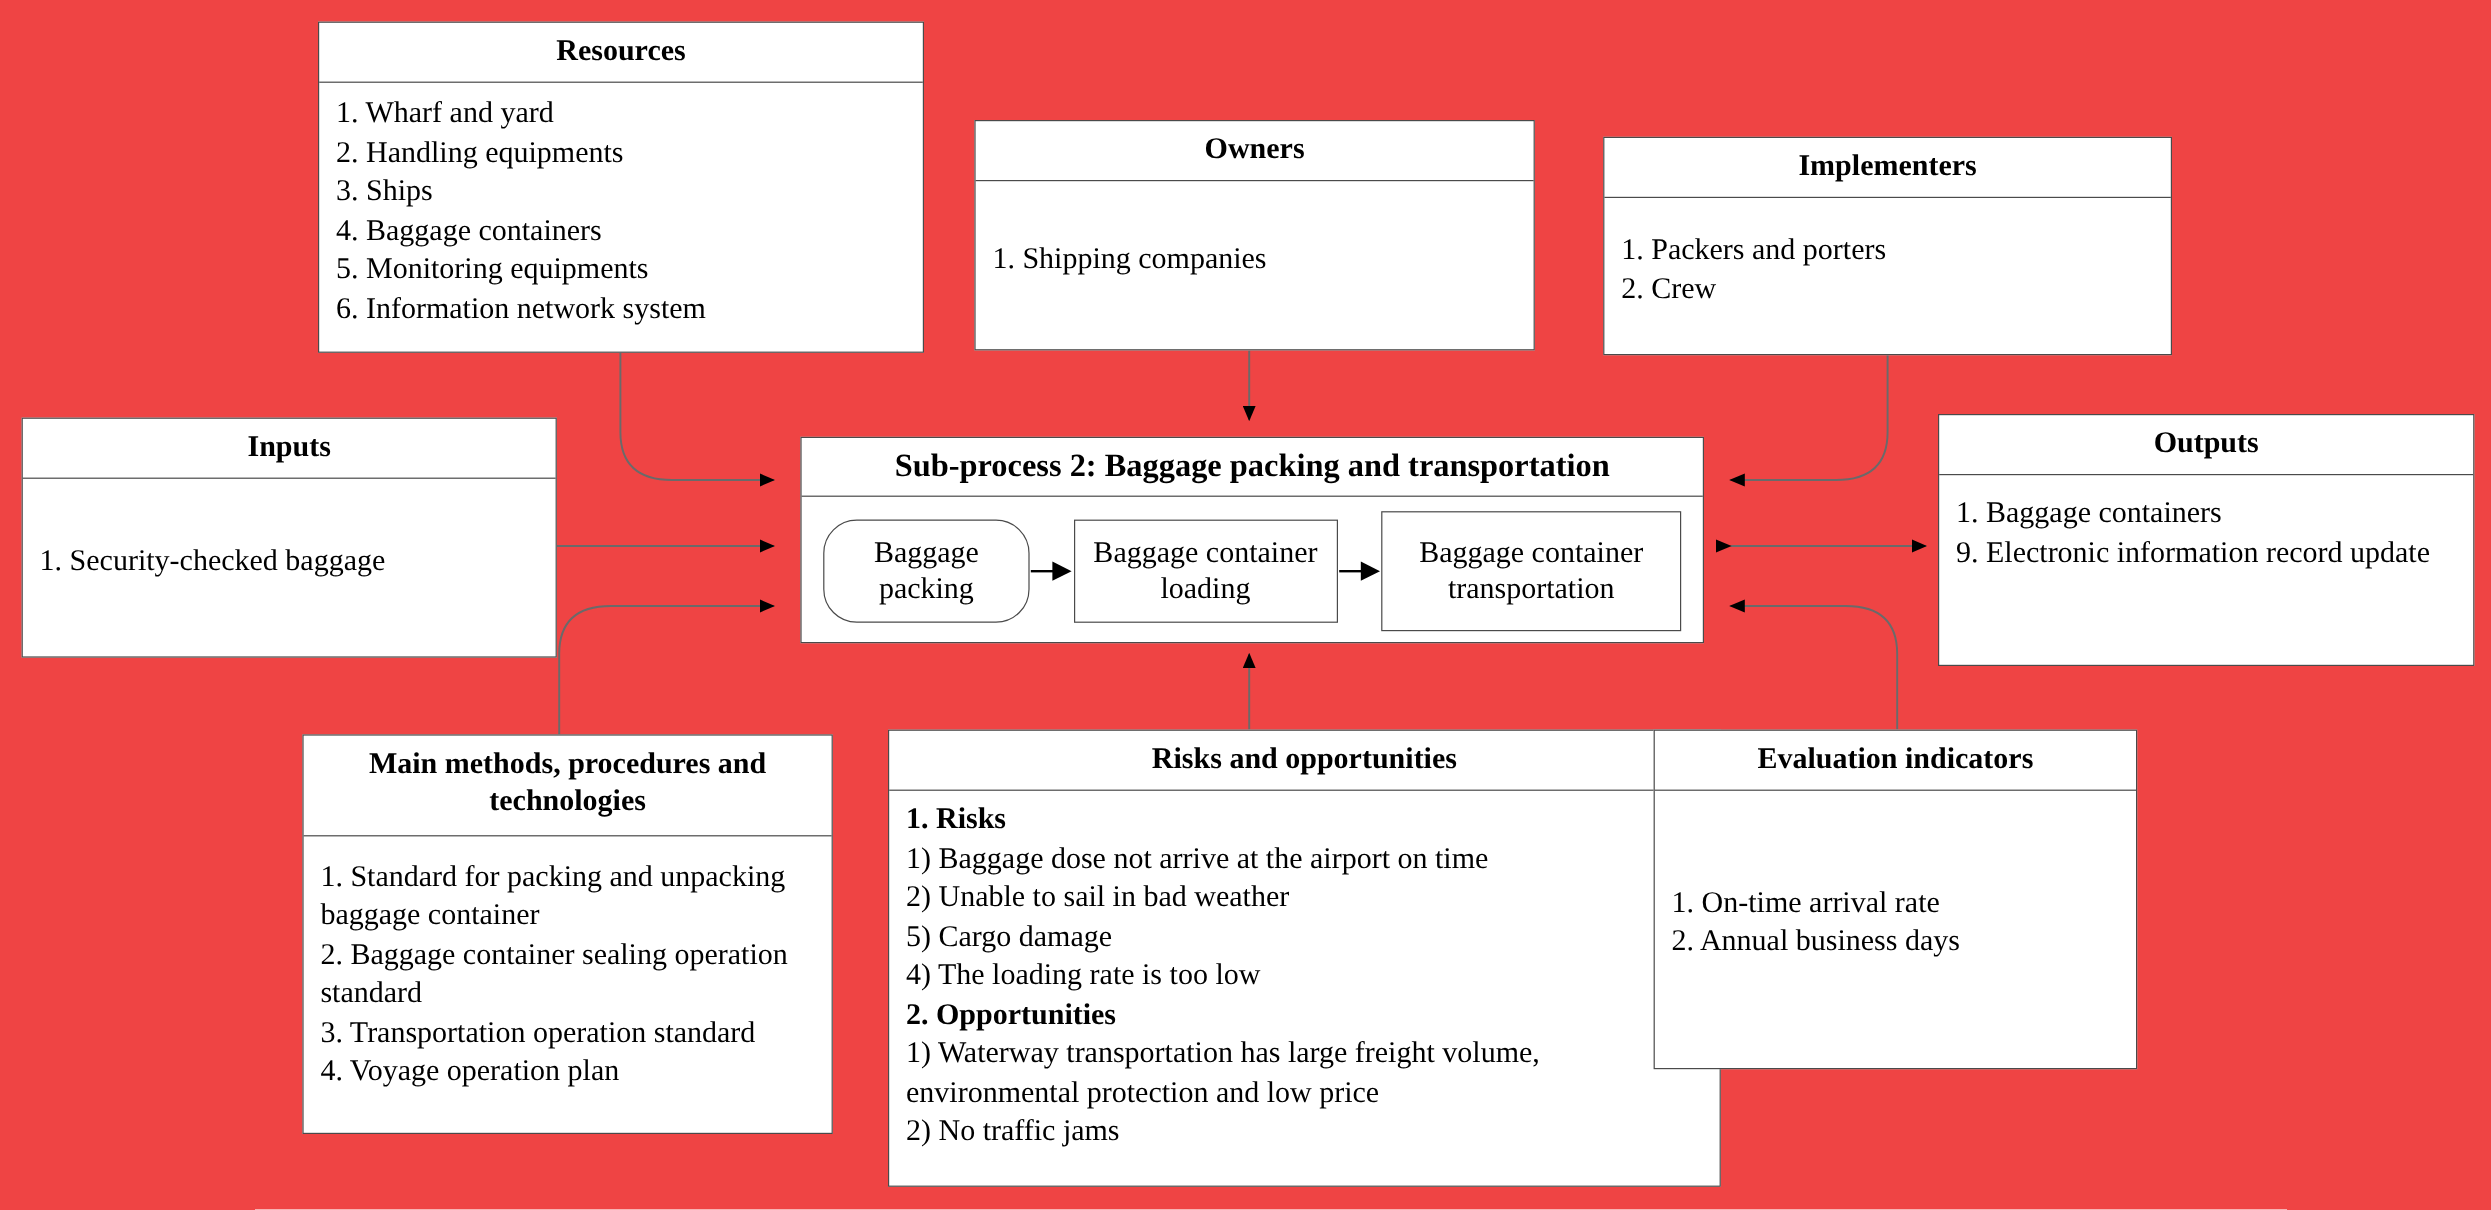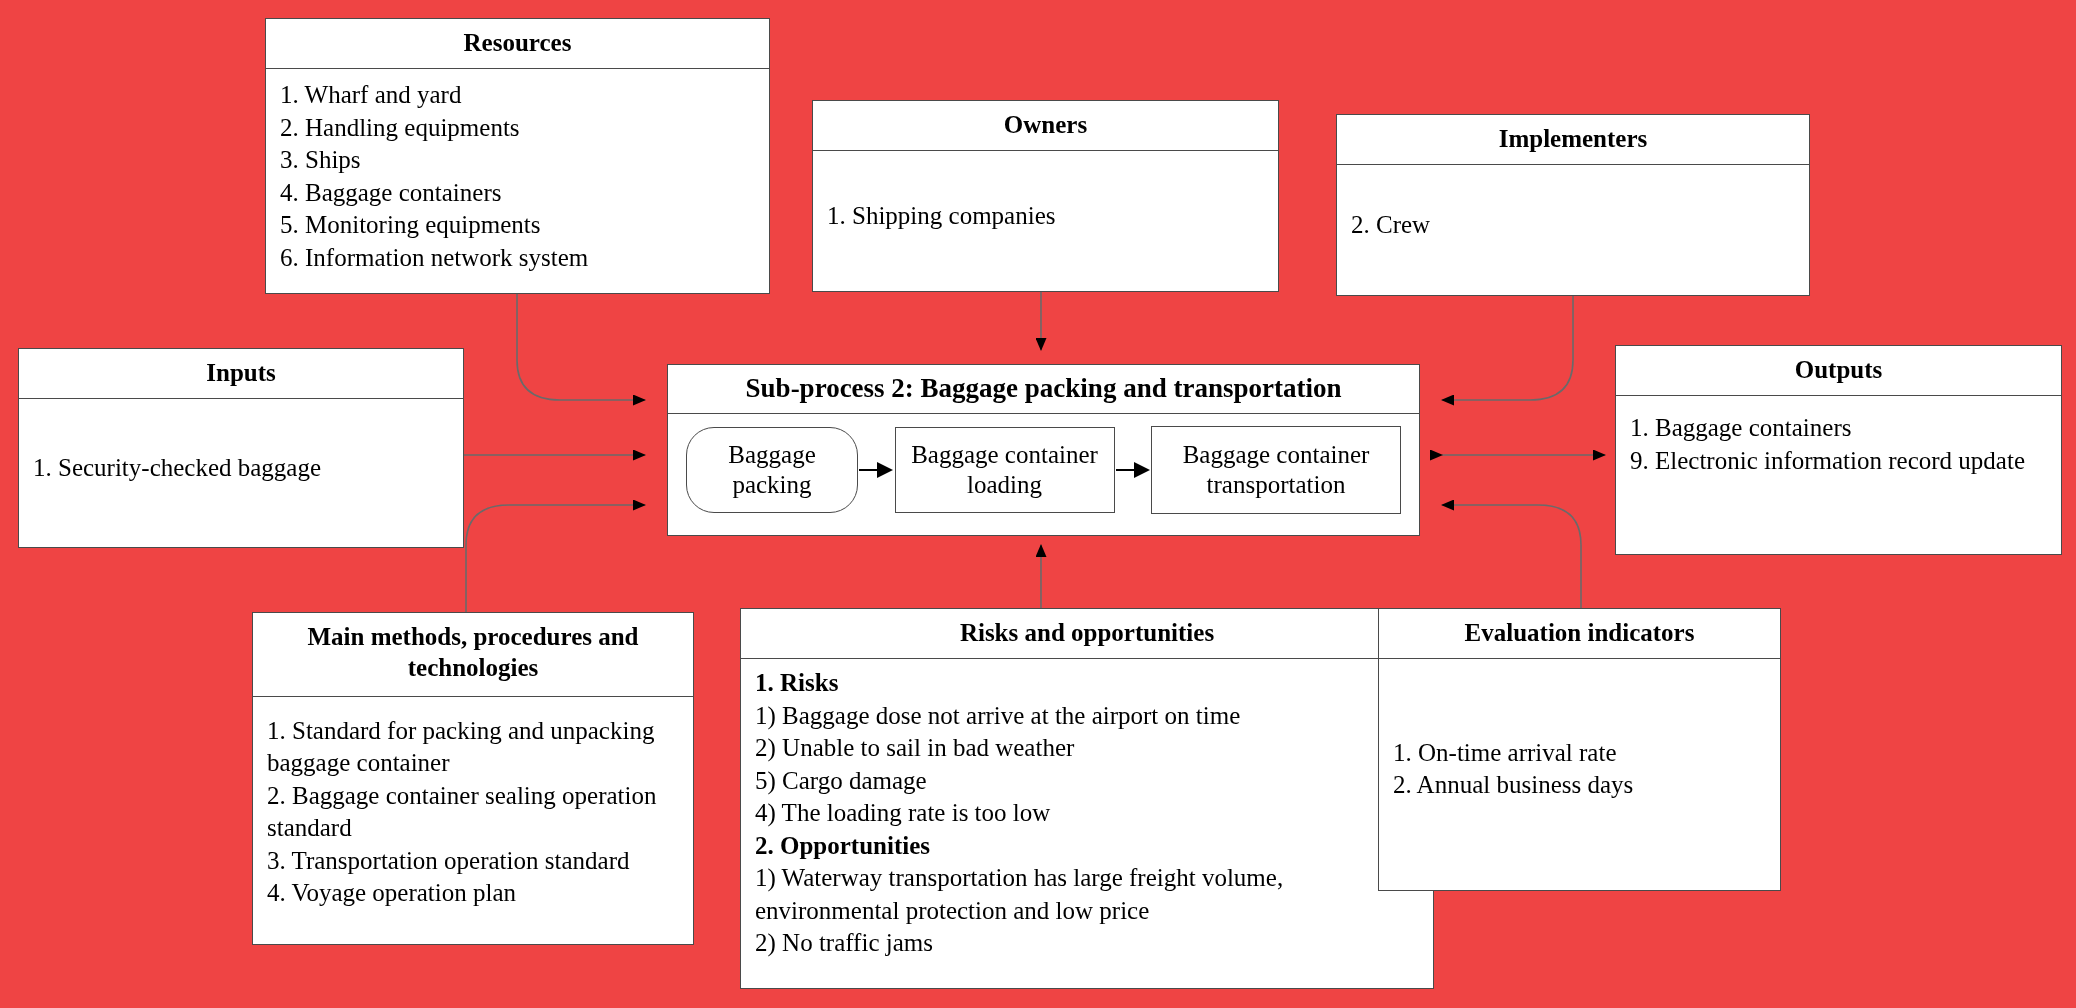--- a/index.html
+++ b/index.html
@@ -87,21 +87,21 @@
     font-size: 25px;
     line-height: 1.22;
     padding: 12px 10px;
     box-sizing: border-box;
     display: flex;
     align-items: center;
     justify-content: center;
   }
   #step-0 { width: 172px; height: 86px; border-radius: 28px; }
   #step-1 { width: 220px; height: 86px; }
-  #step-2 { width: 250px; height: 88px; }
+  #step-2 { width: 250px; height: 100px; }
   .step-arrow {
     width: 34px;
     height: 18px;
     position: relative;
     flex: 0 0 auto;
   }
   .step-arrow .shaft {
     position: absolute;
     left: 0;
     top: 8px;
@@ -169,20 +169,21 @@
   <div class="box" id="box-owners" style="left:812px; top:100px; width:467px; height:192px;">
     <div class="box-title">Owners</div>
     <div class="box-body body-center" style="height:130px;">
       <div class="item">1. Shipping companies</div>
     </div>
   </div>
 
   <div class="box" id="box-implementers" style="left:1336px; top:114px; width:474px; height:182px;">
     <div class="box-title">Implementers</div>
     <div class="box-body body-center" style="height:120px;">
+      <div class="item">1. Packers and porters</div>
       <div class="item">2. Crew</div>
     </div>
   </div>
 
   <div class="box" id="box-inputs" style="left:18px; top:348px; width:446px; height:200px;">
     <div class="box-title">Inputs</div>
     <div class="box-body body-center" style="height:137px;">
       <div class="item">1. Security-checked baggage</div>
     </div>
   </div>

